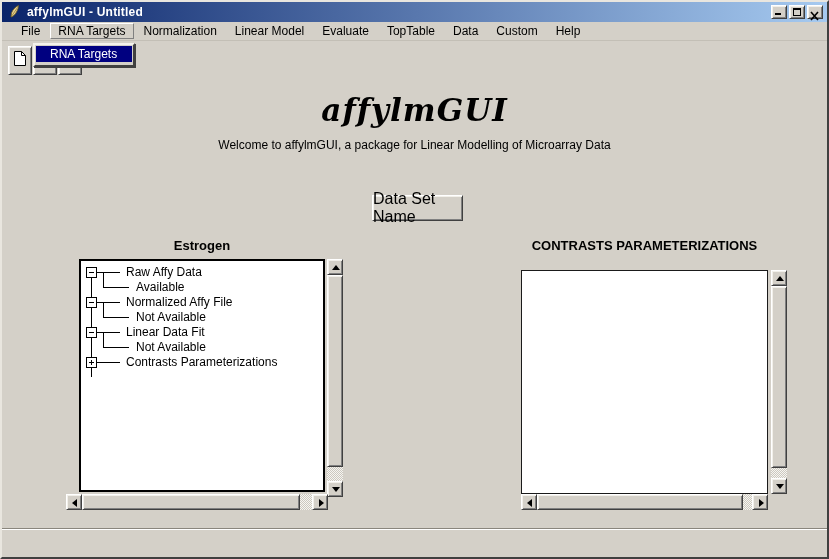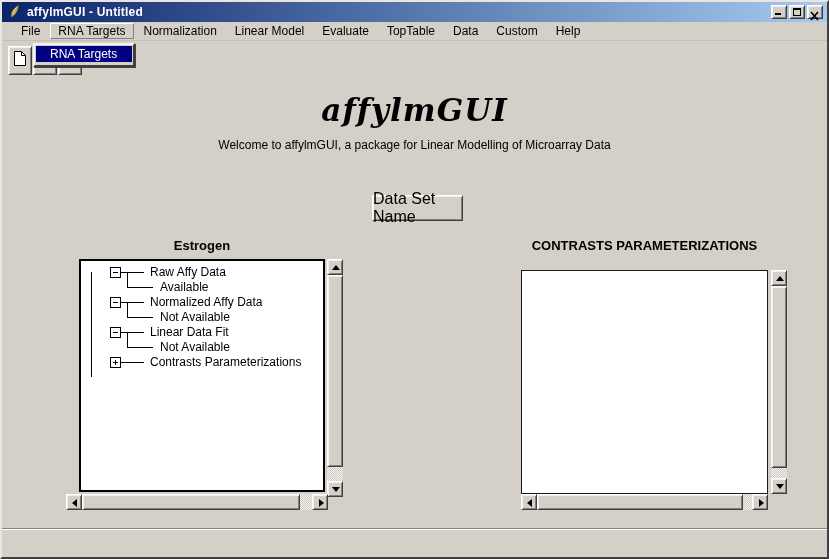--- a/index.html
+++ b/index.html
@@ -52,21 +52,21 @@
     box-shadow:inset 1px 1px 0 #f2f0ea, inset -1px -1px 0 #808080;
     display:flex;align-items:center;justify-content:center;font-family:"Liberation Sans",sans-serif;}
   .dataset-btn{left:370px;top:193px;width:91px;height:26px;}
   .panel-heading{position:absolute;top:236px;height:16px;text-align:center;
     font-size:13px;font-weight:bold;color:#000;white-space:nowrap;}
   
   .treebox{position:absolute;left:77px;top:257px;width:246px;height:233px;box-sizing:border-box;
     background:#fff;border:2px solid #000;}
   .rows{position:relative;width:100%;height:100%;overflow:hidden;padding-top:4px;box-sizing:border-box;}
   .trunk{position:absolute;left:10px;top:11px;width:1px;height:105px;background:#000;}
-  .trow{height:15px;position:relative;margin-left:24px;}
+  .trow{height:15px;position:relative;}
   .expbox{position:absolute;left:5px;top:2px;width:11px;height:11px;box-sizing:border-box;
     background:#fff;border:1px solid #000;}
   .expbox .bh{position:absolute;left:2px;top:4px;width:5px;height:1px;background:#000;}
   .expbox .bv{position:absolute;left:4px;top:2px;width:1px;height:5px;background:#000;}
   .hline{position:absolute;left:16px;top:7px;width:23px;height:1px;background:#000;}
   .dropline{position:absolute;left:22px;top:-8px;width:1px;height:15px;background:#000;}
   .chline{position:absolute;left:22px;top:7px;width:26px;height:1px;background:#000;}
   .tlabel{position:absolute;top:1px;font-size:12px;line-height:13px;color:#000;white-space:nowrap;}
   .trow.parent .tlabel{left:45px;}
   .trow.child .tlabel{left:55px;}
@@ -194,21 +194,21 @@
         <div class="trow child">
           <span class="dropline"></span>
           <span class="chline"></span>
           <span class="tlabel">Available</span>
         </div>
         <div class="trow parent">
           <span class="expbox">
             <span class="bh"></span>
           </span>
           <span class="hline"></span>
-          <span class="tlabel">Normalized Affy Data</span>
+          <span class="tlabel">Normalized Affy File</span>
         </div>
         <div class="trow child">
           <span class="dropline"></span>
           <span class="chline"></span>
           <span class="tlabel">Not Available</span>
         </div>
         <div class="trow parent">
           <span class="expbox">
             <span class="bh"></span>
           </span>

